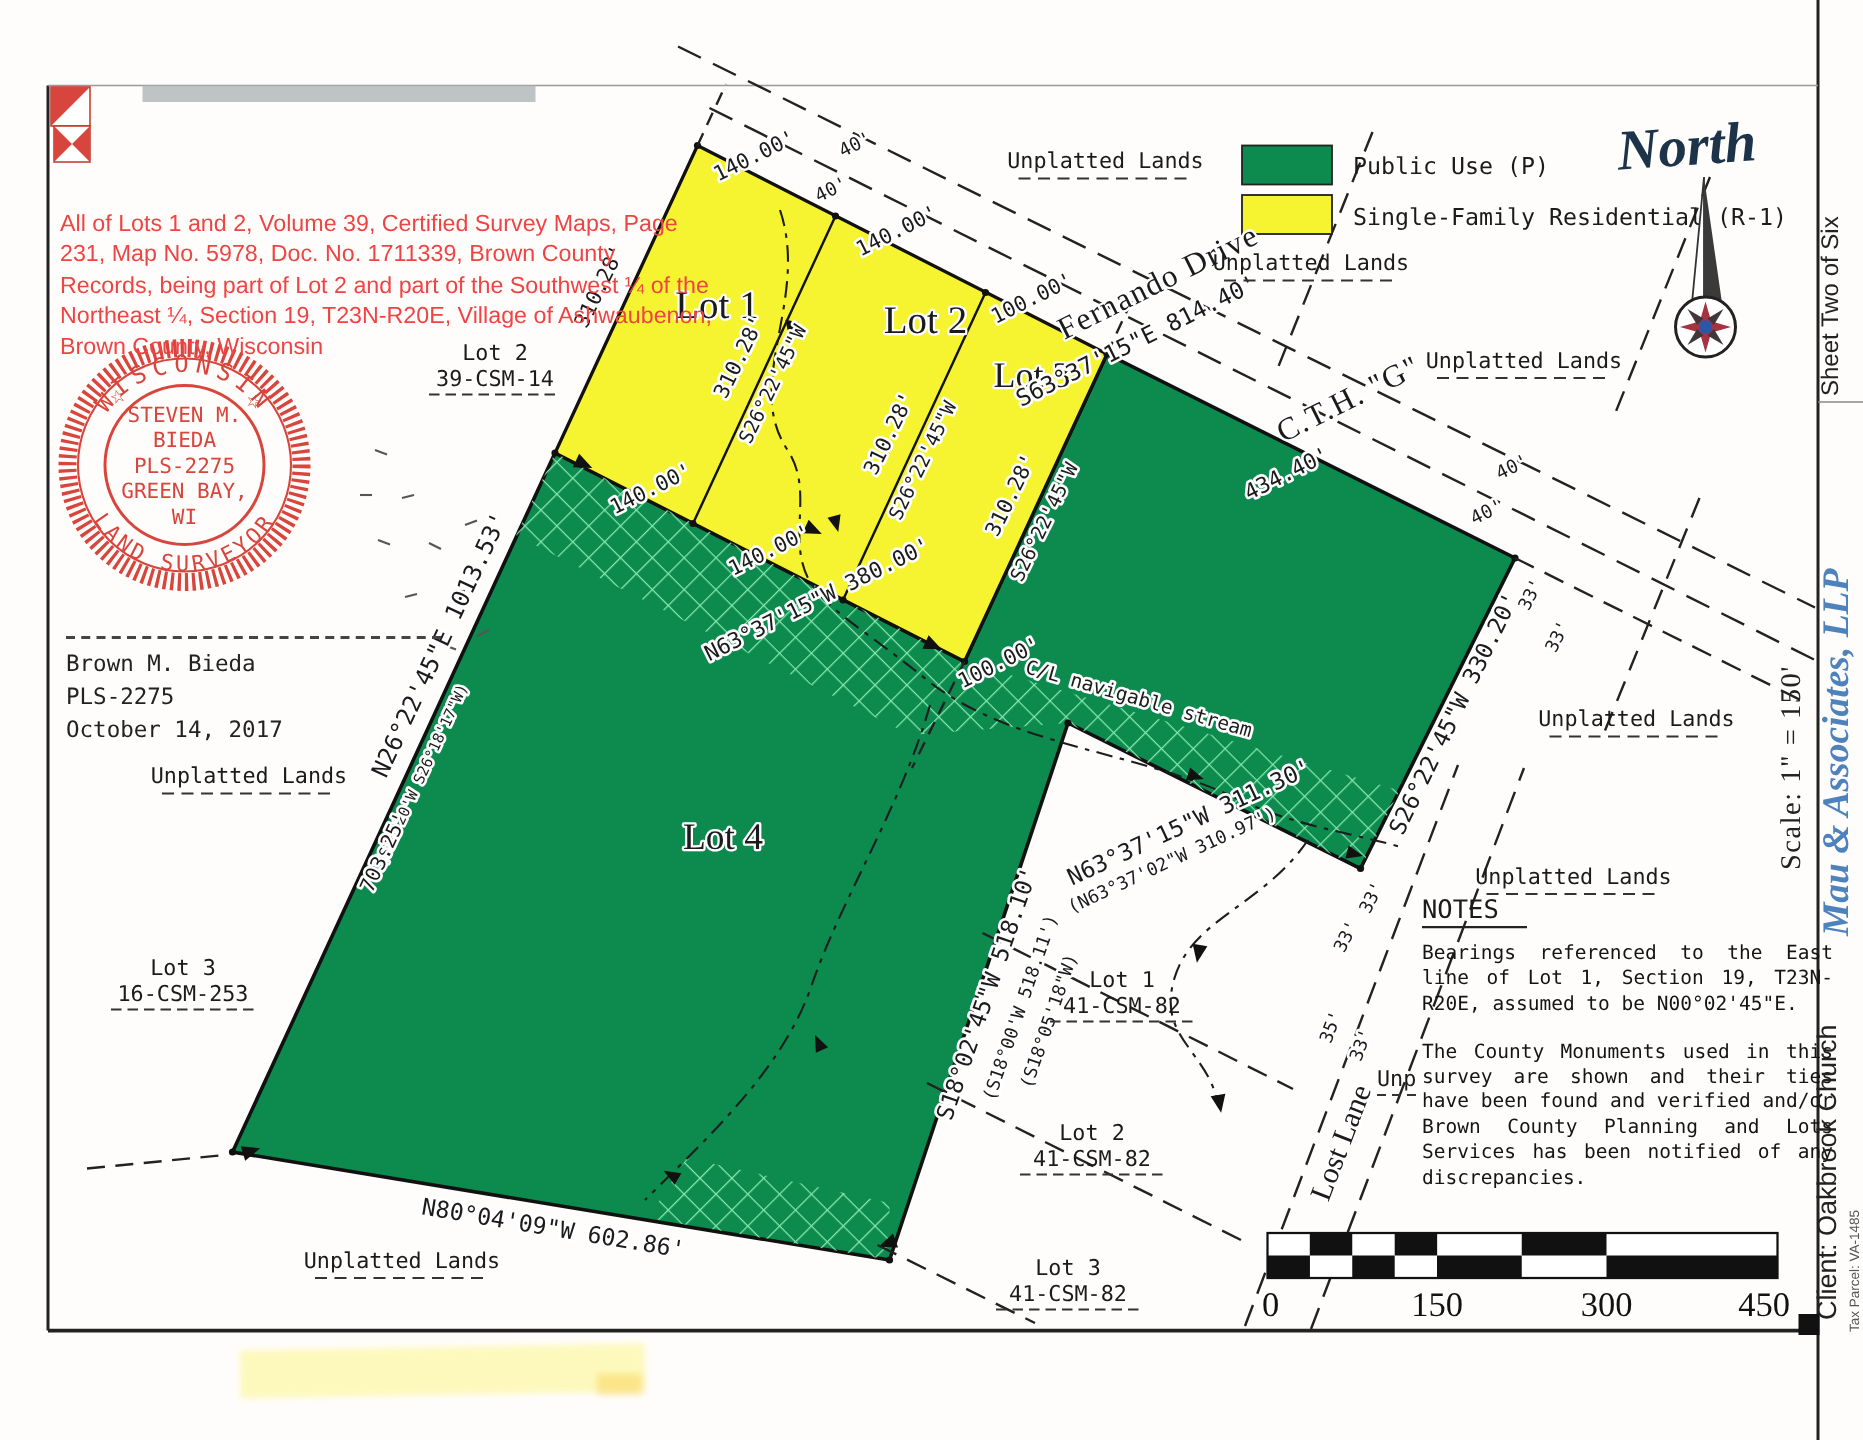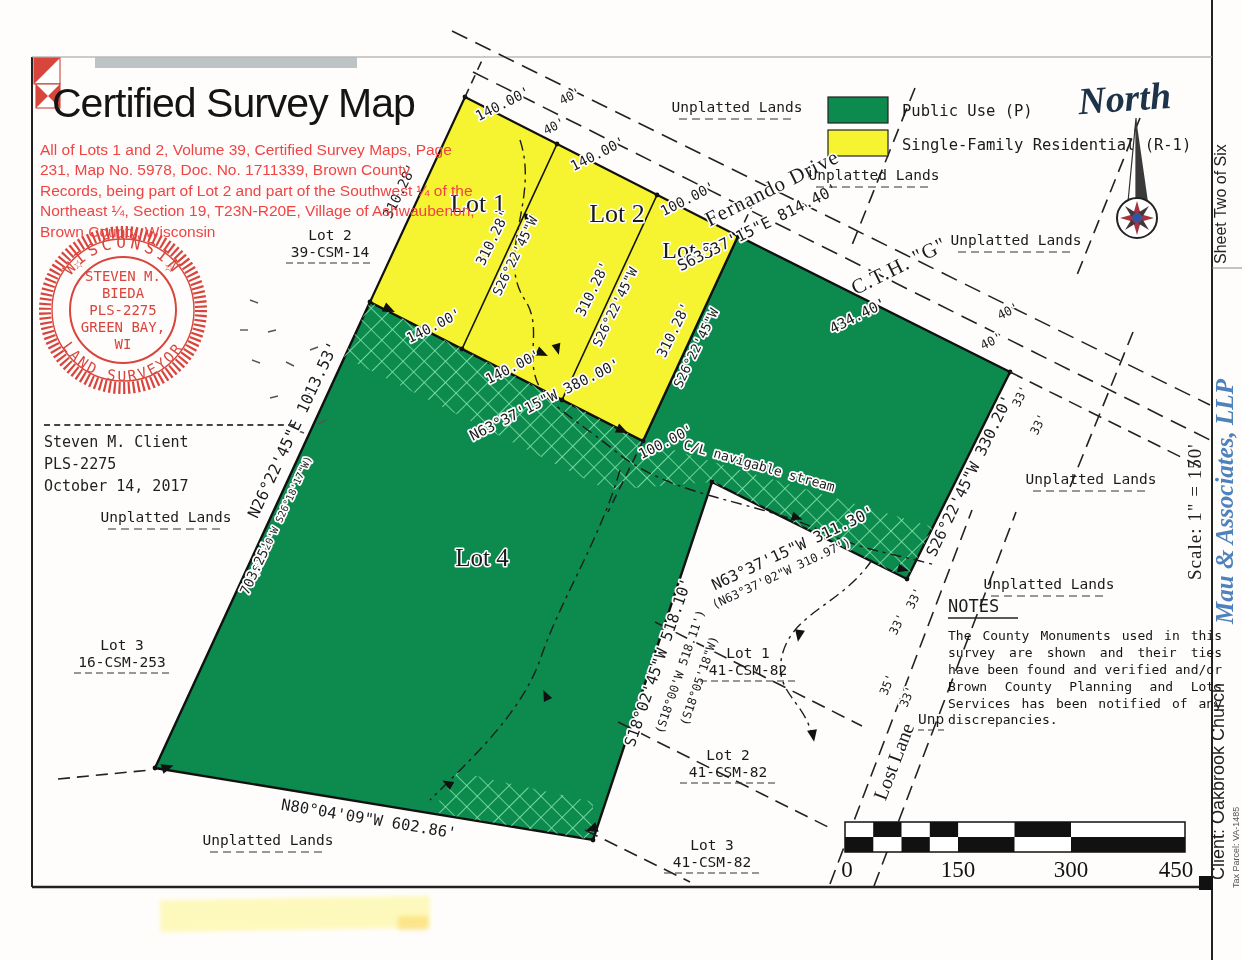--- a/index.html
+++ b/index.html
@@ -307,32 +307,32 @@
     <rect x="1071" y="837" width="114" height="15" fill="#111"></rect>
     <g text-anchor="middle" font-family="Liberation Serif, serif" font-size="23" fill="#111">
       <text x="847" y="877">0</text>
       <text x="958" y="877">150</text>
       <text x="1071" y="877">300</text>
       <text x="1176" y="877">450</text>
     </g>
   </g>
 </svg>
 
-<div id="title" class="overlay">Certified Survey Map</div>
 <div id="desc" class="overlay">All of Lots 1 and 2, Volume 39, Certified Survey Maps, Page 231, Map No. 5978, Doc. No. 1711339, Brown County Records, being part of Lot 2 and part of the Southwest ¼ of the Northeast ¼, Section 19, T23N-R20E, Village of Ashwaubenon, Brown County, Wisconsin</div>
 
 <div id="sig" class="overlay">
-  <div>Steven M. Client</div>
+  <div>Brown M. Bieda</div>
   <div>PLS-2275</div>
   <div>October 14, 2017</div>
 </div>
 
 <div id="northlbl" class="overlay">North</div>
 
 <div id="notesbox" class="overlay">
+  <div class="para">Bearings referenced to the East line of Lot 1, Section 19, T23N-R20E, assumed to be N00°02'45"E.</div>
   <div class="para">The County Monuments used in this survey are shown and their ties have been found and verified and/or Brown County Planning and Lots Services has been notified of any discrepancies.</div>
 </div>
 
 <div id="m-sheet" class="vtext">Sheet Two of Six</div>
 <div id="m-scale" class="vtext">Scale: 1" = 150'</div>
 <div id="m-firm" class="vtext">Mau &amp; Associates, LLP</div>
 <div id="m-client" class="vtext">Client: Oakbrook Church</div>
 <div id="m-parcel" class="vtext">Tax Parcel: VA-1485</div>
 
 <div class="ghost" style="left:160px;top:898px;width:270px;height:32px;transform:rotate(-1deg);"></div>

